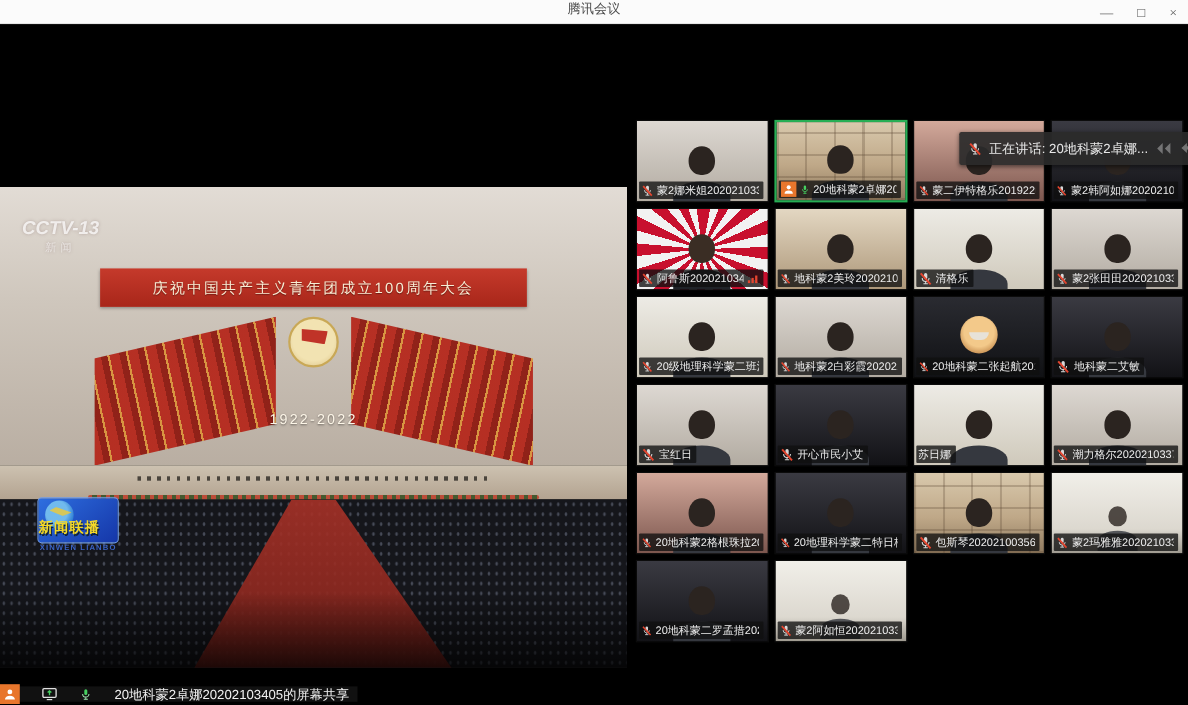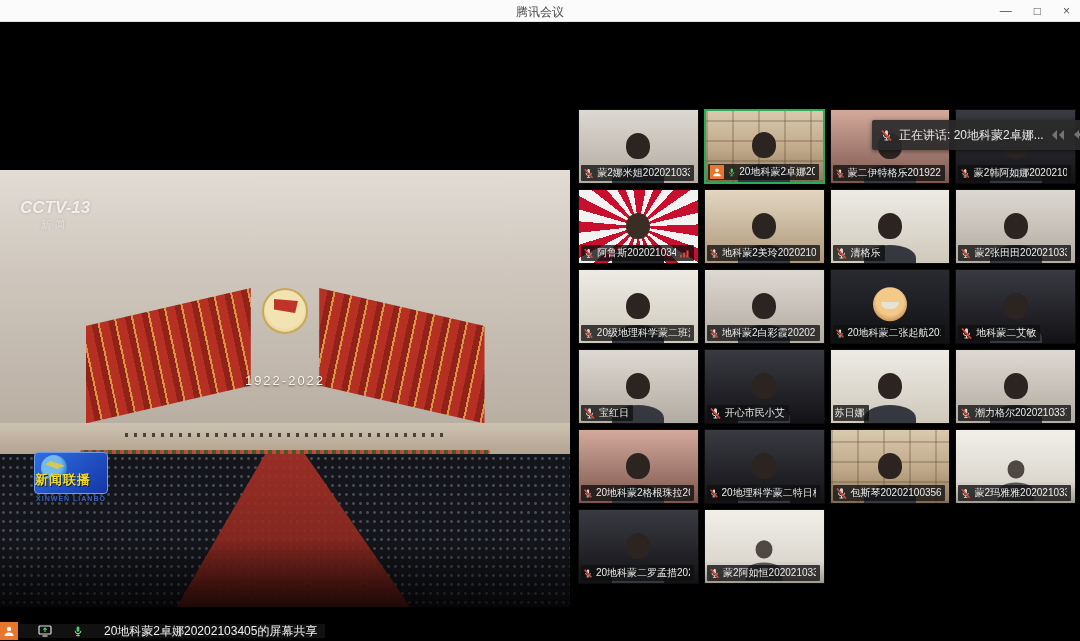--- a/index.html
+++ b/index.html
@@ -2,21 +2,21 @@
 <html><head>
 <meta charset="utf-8">
 <style>
   * { margin:0; padding:0; box-sizing:border-box; }
   html,body { width:1080px; height:641px; overflow:hidden; background:#000; }
   body { font-family:"Liberation Sans","DejaVu Sans",sans-serif; position:relative; }
 
   
   .titlebar { position:absolute; left:0; top:0; width:1080px; height:22px;
     background:#fbfbfb; border-bottom:1px solid #e3e3e3;
-    display:flex; align-items:flex-end; justify-content:center; }
+    display:flex; align-items:flex-start; justify-content:center;font-family:Liberation Serif, serif; }
   .titlebar .title { font-size:12px; color:#4a4a4a; }
   .win-controls { position:absolute; right:6px; top:0; height:22px; display:flex; align-items:center; gap:14px; }
   .win-controls span { font-size:12px; color:#555; cursor:default; line-height:22px; padding:0 4px; }
 
   
   .stage-area { position:absolute; left:0; top:22px; width:1080px; height:619px; background:#000; }
 
   
   .shared-video { position:absolute; left:0; top:148px; width:570px; height:437px; overflow:hidden; background:#0a0a0a; }
   .v-wall { position:absolute; left:0; top:0; width:100%; height:58%;
@@ -136,20 +136,23 @@
     <span>×</span>
   </div>
 </div>
 
 <div class="stage-area">
 
   <div class="shared-video">
     <div class="v-wall"></div>
     <div class="flag-group fg-left"></div>
     <div class="flag-group fg-right"></div>
+    <div class="v-banner">
+      <span>庆祝中国共产主义青年团成立100周年大会</span>
+    </div>
     <div class="v-emblem"></div>
     <div class="v-years">1922-2022</div>
     <div class="v-stagefront"></div>
     <div class="v-audience">
       <div class="v-carpet"></div>
     </div>
     <div class="v-watermark">
       <span>CCTV-13</span>
       <small>新闻</small>
     </div>

